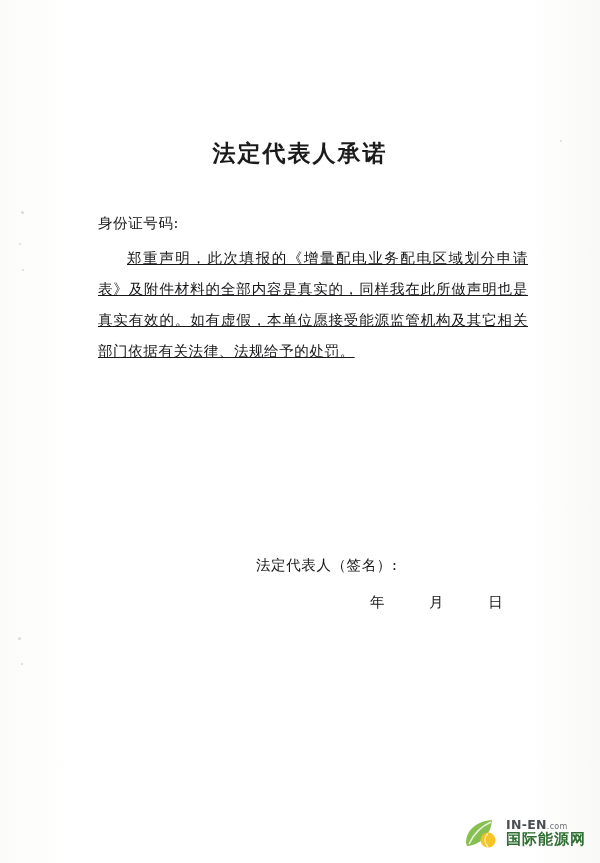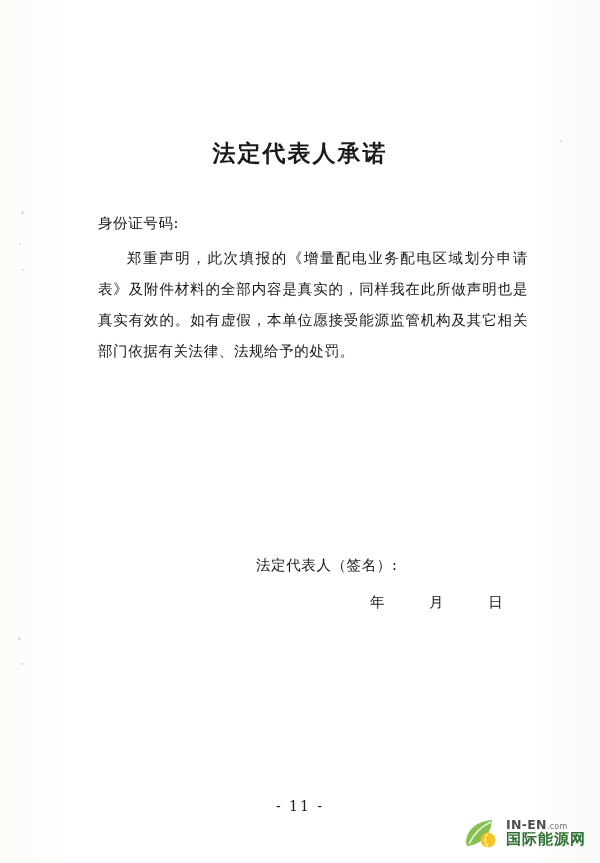--- a/index.html
+++ b/index.html
@@ -60,21 +60,21 @@
     font-size: 14.5px;
     line-height: 31px;
     color: #17171a;
     letter-spacing: .6px;
   }
   .body-block p {
     margin: 0 0 4px 0;
     text-align: justify;
     text-justify: inter-ideograph;
   }
-  .indent { text-indent: 2em; }
+  .indent { text-indent: 2em; text-decoration: underline; }
 
   .sign-block {
     position: absolute;
     top: 556px;
     left: 98px;
     width: 430px;
     font-size: 14.5px;
     color: #17171a;
     letter-spacing: .6px;
   }
@@ -152,21 +152,20 @@
   <div class="body-block">
     <p>身份证号码:</p>
     <p class="indent">郑重声明，此次填报的《增量配电业务配电区域划分申请表》及附件材料的全部内容是真实的，同样我在此所做声明也是真实有效的。如有虚假，本单位愿接受能源监管机构及其它相关部门依据有关法律、法规给予的处罚。</p>
   </div>
 
   <div class="sign-block">
     <div class="sign-line">法定代表人（签名）:</div>
     <div class="date-line">年 月 日</div>
   </div>
 
-  <div class="page-number">- 11 -</div>
 
   <div class="watermark">
     <div class="wm-mark">
       <svg width="40" height="40" viewBox="0 0 40 40" aria-hidden="true">
         <path d="M6 30 C6 16 18 8 32 7 C31 22 20 32 7 33 Z" fill="#7dbb42" opacity="0.92"></path>
         <path d="M9 31 C14 20 22 13 31 9" stroke="#ffffff" stroke-width="1.6" fill="none" opacity="0.8"></path>
         <circle cx="28" cy="27" r="7.5" fill="#f4c21c" opacity="0.95"></circle>
         <path d="M28 20.5 C24 24 24 30 28 34" stroke="#ffffff" stroke-width="1.3" fill="none" opacity="0.7"></path>
       </svg>
     </div>

